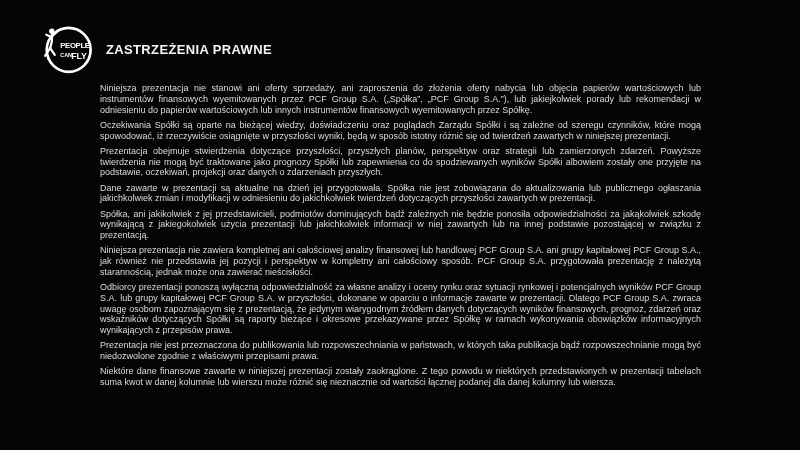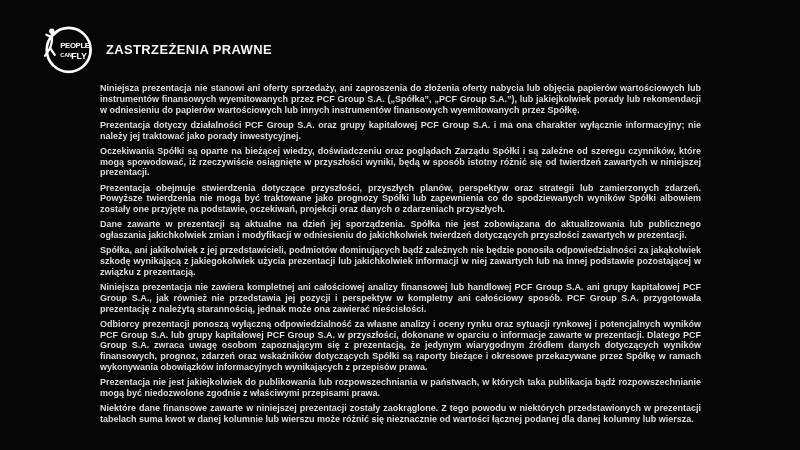--- a/index.html
+++ b/index.html
@@ -29,21 +29,20 @@
     white-space:nowrap;
   }
   .disclaimer{
     position:absolute;
     left:100px;top:83px;
     width:601px;
     color:#dcdcdc;
     font-size:9px;
     line-height:10.75px;
     text-align:justify;
-    font-weight:bold;
   }
   .disclaimer p{
     margin:0 0 4.5px 0;
   }
   .disclaimer p:last-child{margin-bottom:0;}
 </style>
 </head>
 <body>
 
 <div class="slide">
@@ -64,24 +63,23 @@
 
       <text x="24" y="31" fill="#ffffff" font-family="Liberation Sans, sans-serif" font-size="9.2" font-weight="bold" letter-spacing="-0.4">PEOPLE</text>
       <text x="24" y="41" fill="#ffffff" font-family="Liberation Sans, sans-serif" font-size="6.4" font-weight="bold">CAN</text>
       <text x="37" y="43.5" fill="#ffffff" font-family="Liberation Sans, sans-serif" font-size="10.4" font-weight="bold">FLY</text>
     </svg>
     <div class="title">ZASTRZEŻENIA PRAWNE</div>
   </div>
 
   <div class="disclaimer">
     <p>Niniejsza prezentacja nie stanowi ani oferty sprzedaży, ani zaproszenia do złożenia oferty nabycia lub objęcia papierów wartościowych lub instrumentów finansowych wyemitowanych przez PCF Group S.A. („Spółka”, „PCF Group S.A.”), lub jakiejkolwiek porady lub rekomendacji w odniesieniu do papierów wartościowych lub innych instrumentów finansowych wyemitowanych przez Spółkę.</p>
-    <p>Prezentacja dotyczy działalności PCF Group S.A. oraz grupy kapitałowej PCF Group S.A. i ma ona charakter wyłącznie informacyjny; nie należy jej traktować jako porady inwestycyjnej.</p>
     <p>Oczekiwania Spółki są oparte na bieżącej wiedzy, doświadczeniu oraz poglądach Zarządu Spółki i są zależne od szeregu czynników, które mogą spowodować, iż rzeczywiście osiągnięte w przyszłości wyniki, będą w sposób istotny różnić się od twierdzeń zawartych w niniejszej prezentacji.</p>
     <p>Prezentacja obejmuje stwierdzenia dotyczące przyszłości, przyszłych planów, perspektyw oraz strategii lub zamierzonych zdarzeń. Powyższe twierdzenia nie mogą być traktowane jako prognozy Spółki lub zapewnienia co do spodziewanych wyników Spółki albowiem zostały one przyjęte na podstawie, oczekiwań, projekcji oraz danych o zdarzeniach przyszłych.</p>
-    <p>Dane zawarte w prezentacji są aktualne na dzień jej sporządzenia. Spółka nie jest zobowiązana do aktualizowania lub publicznego ogłaszania jakichkolwiek zmian i modyfikacji w odniesieniu do jakichkolwiek twierdzeń dotyczących przyszłości zawartych w prezentacji.</p>
+    <p>Dane zawarte w prezentacji są aktualne na dzień jej przygotowała. Spółka nie jest zobowiązana do aktualizowania lub publicznego ogłaszania jakichkolwiek zmian i modyfikacji w odniesieniu do jakichkolwiek twierdzeń dotyczących przyszłości zawartych w prezentacji.</p>
     <p>Spółka, ani jakikolwiek z jej przedstawicieli, podmiotów dominujących bądź zależnych nie będzie ponosiła odpowiedzialności za jakąkolwiek szkodę wynikającą z jakiegokolwiek użycia prezentacji lub jakichkolwiek informacji w niej zawartych lub na innej podstawie pozostającej w związku z prezentacją.</p>
     <p>Niniejsza prezentacja nie zawiera kompletnej ani całościowej analizy finansowej lub handlowej PCF Group S.A. ani grupy kapitałowej PCF Group S.A., jak również nie przedstawia jej pozycji i perspektyw w kompletny ani całościowy sposób. PCF Group S.A. przygotowała prezentację z należytą starannością, jednak może ona zawierać nieścisłości.</p>
     <p>Odbiorcy prezentacji ponoszą wyłączną odpowiedzialność za własne analizy i oceny rynku oraz sytuacji rynkowej i potencjalnych wyników PCF Group S.A. lub grupy kapitałowej PCF Group S.A. w przyszłości, dokonane w oparciu o informacje zawarte w prezentacji. Dlatego PCF Group S.A. zwraca uwagę osobom zapoznającym się z prezentacją, że jedynym wiarygodnym źródłem danych dotyczących wyników finansowych, prognoz, zdarzeń oraz wskaźników dotyczących Spółki są raporty bieżące i okresowe przekazywane przez Spółkę w ramach wykonywania obowiązków informacyjnych wynikających z przepisów prawa.</p>
-    <p>Prezentacja nie jest jakiejkolwiek do publikowania lub rozpowszechniania w państwach, w których taka publikacja bądź rozpowszechnianie mogą być niedozwolone zgodnie z właściwymi przepisami prawa.</p>
+    <p>Prezentacja nie jest przeznaczona do publikowania lub rozpowszechniania w państwach, w których taka publikacja bądź rozpowszechnianie mogą być niedozwolone zgodnie z właściwymi przepisami prawa.</p>
     <p>Niektóre dane finansowe zawarte w niniejszej prezentacji zostały zaokrąglone. Z tego powodu w niektórych przedstawionych w prezentacji tabelach suma kwot w danej kolumnie lub wierszu może różnić się nieznacznie od wartości łącznej podanej dla danej kolumny lub wiersza.</p>
   </div>
 
 </div>
 
 </body></html>

